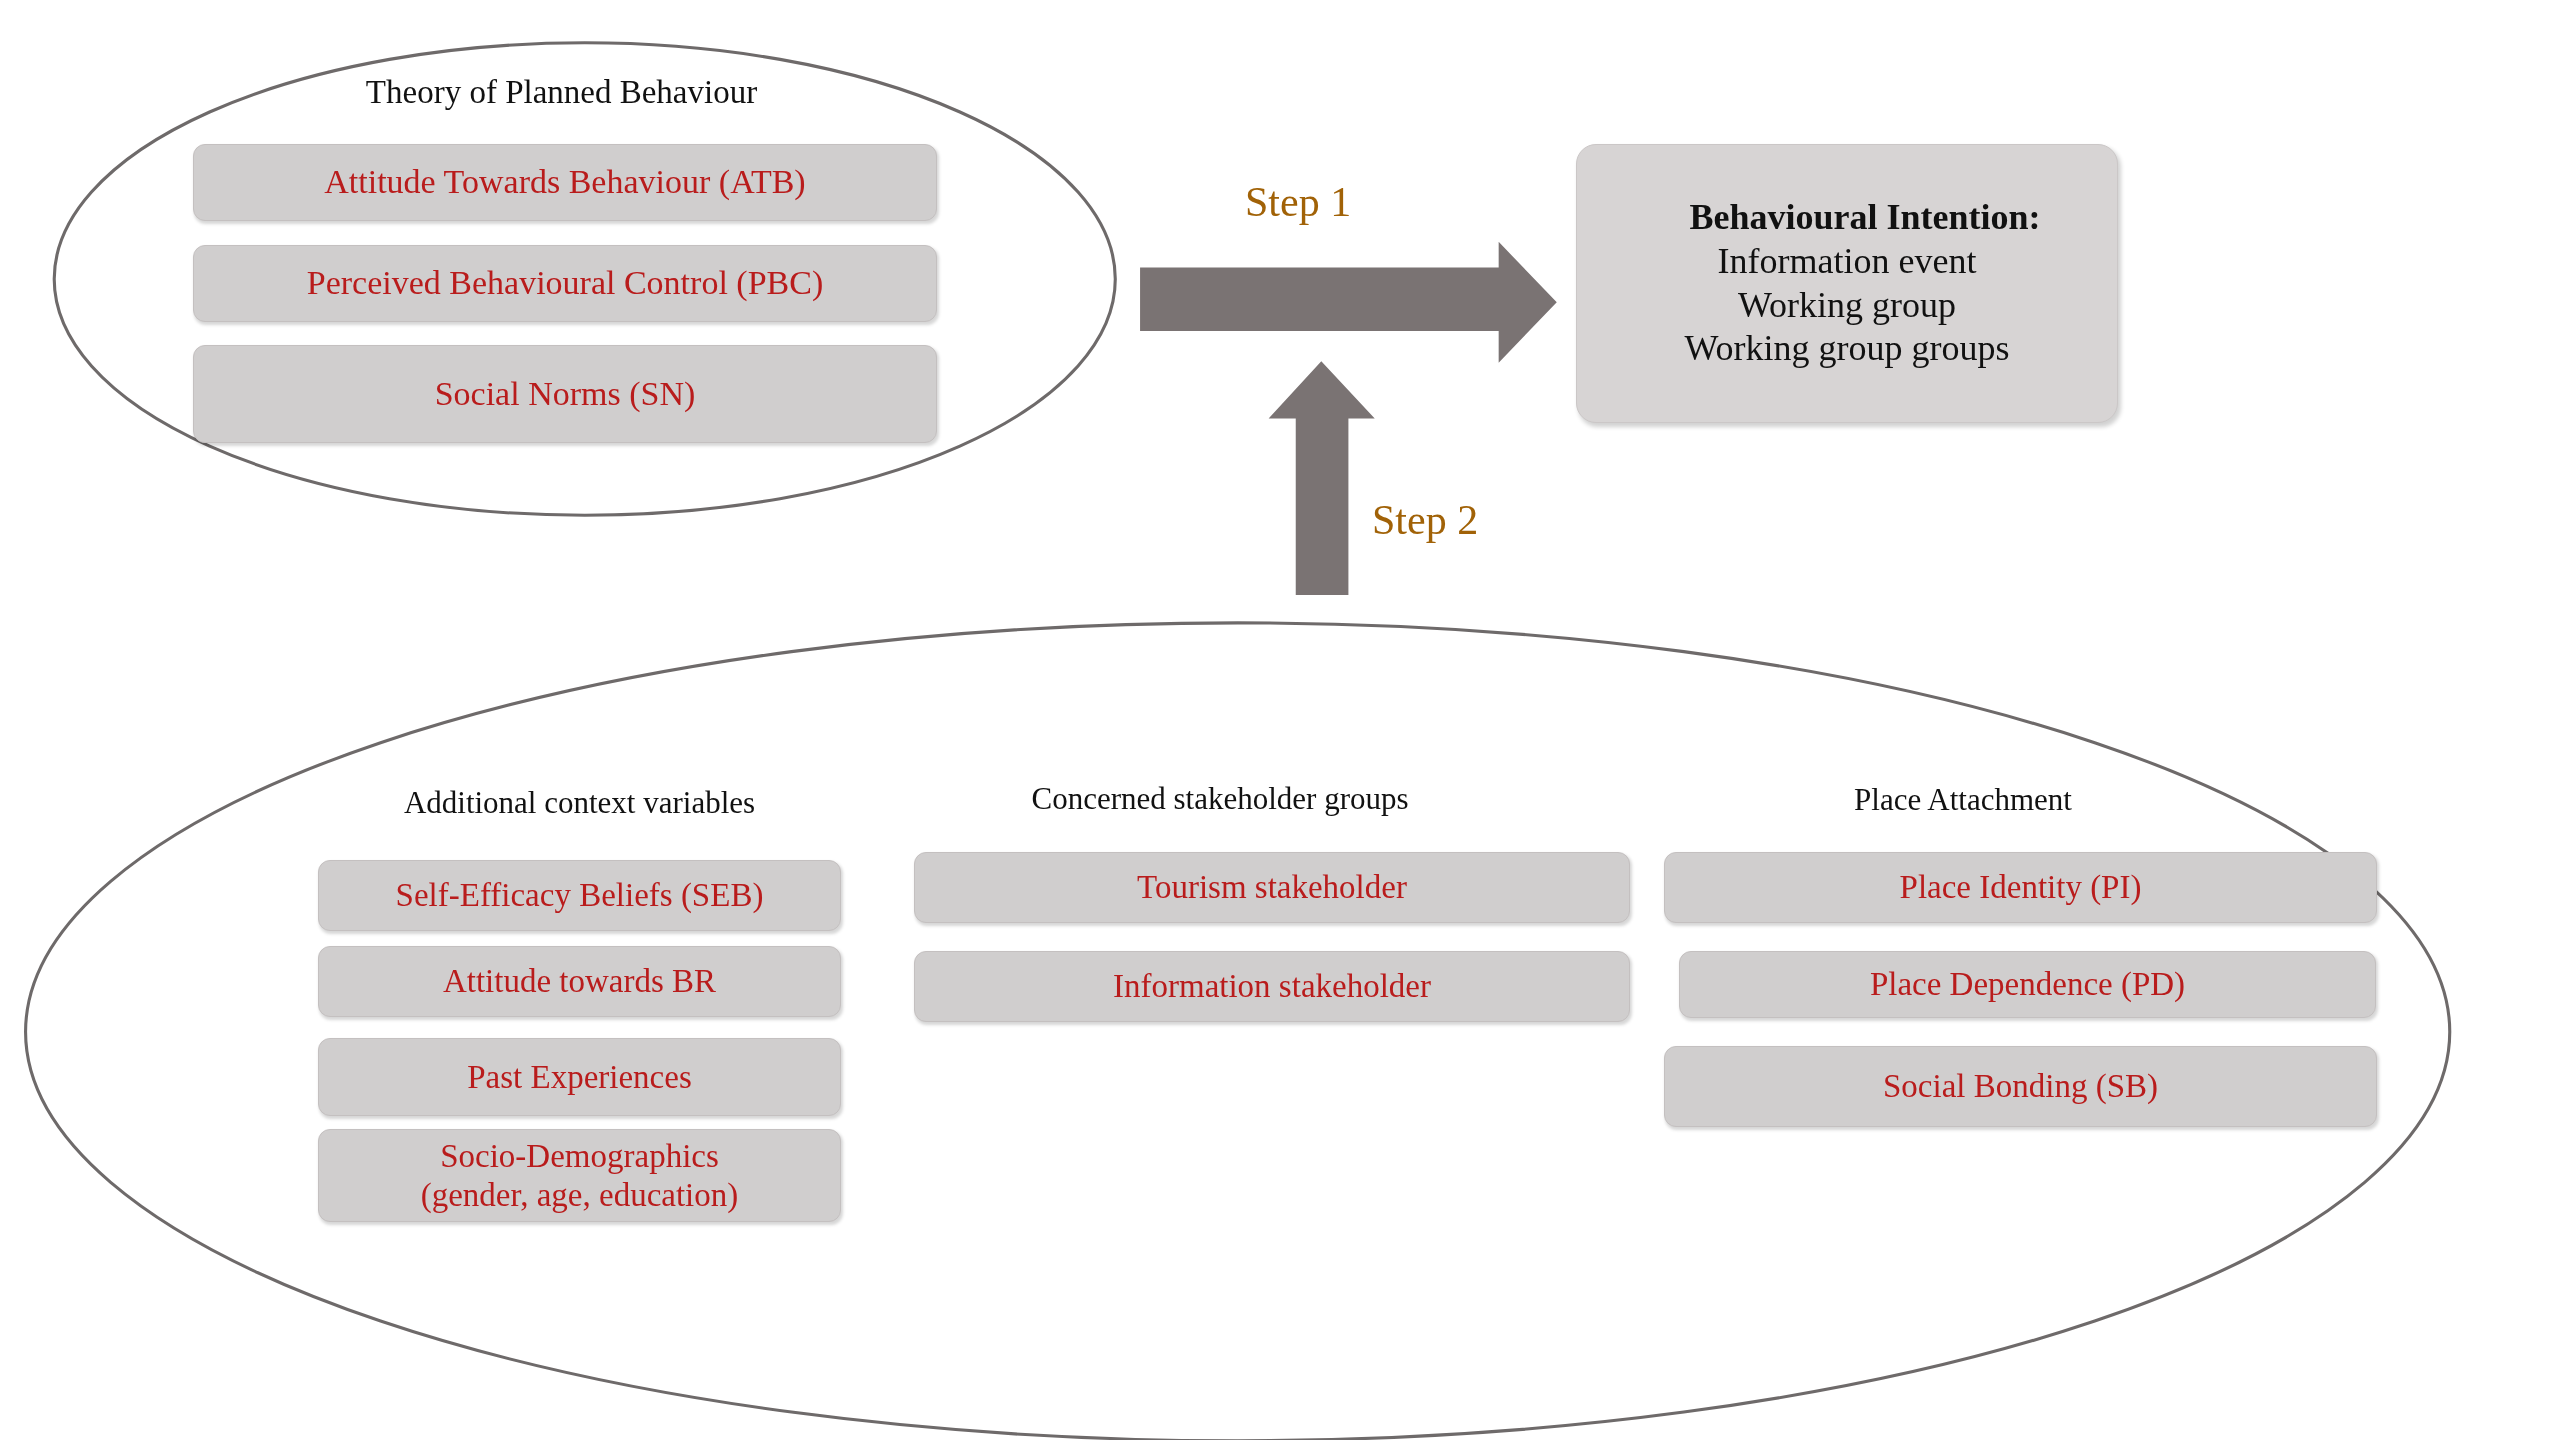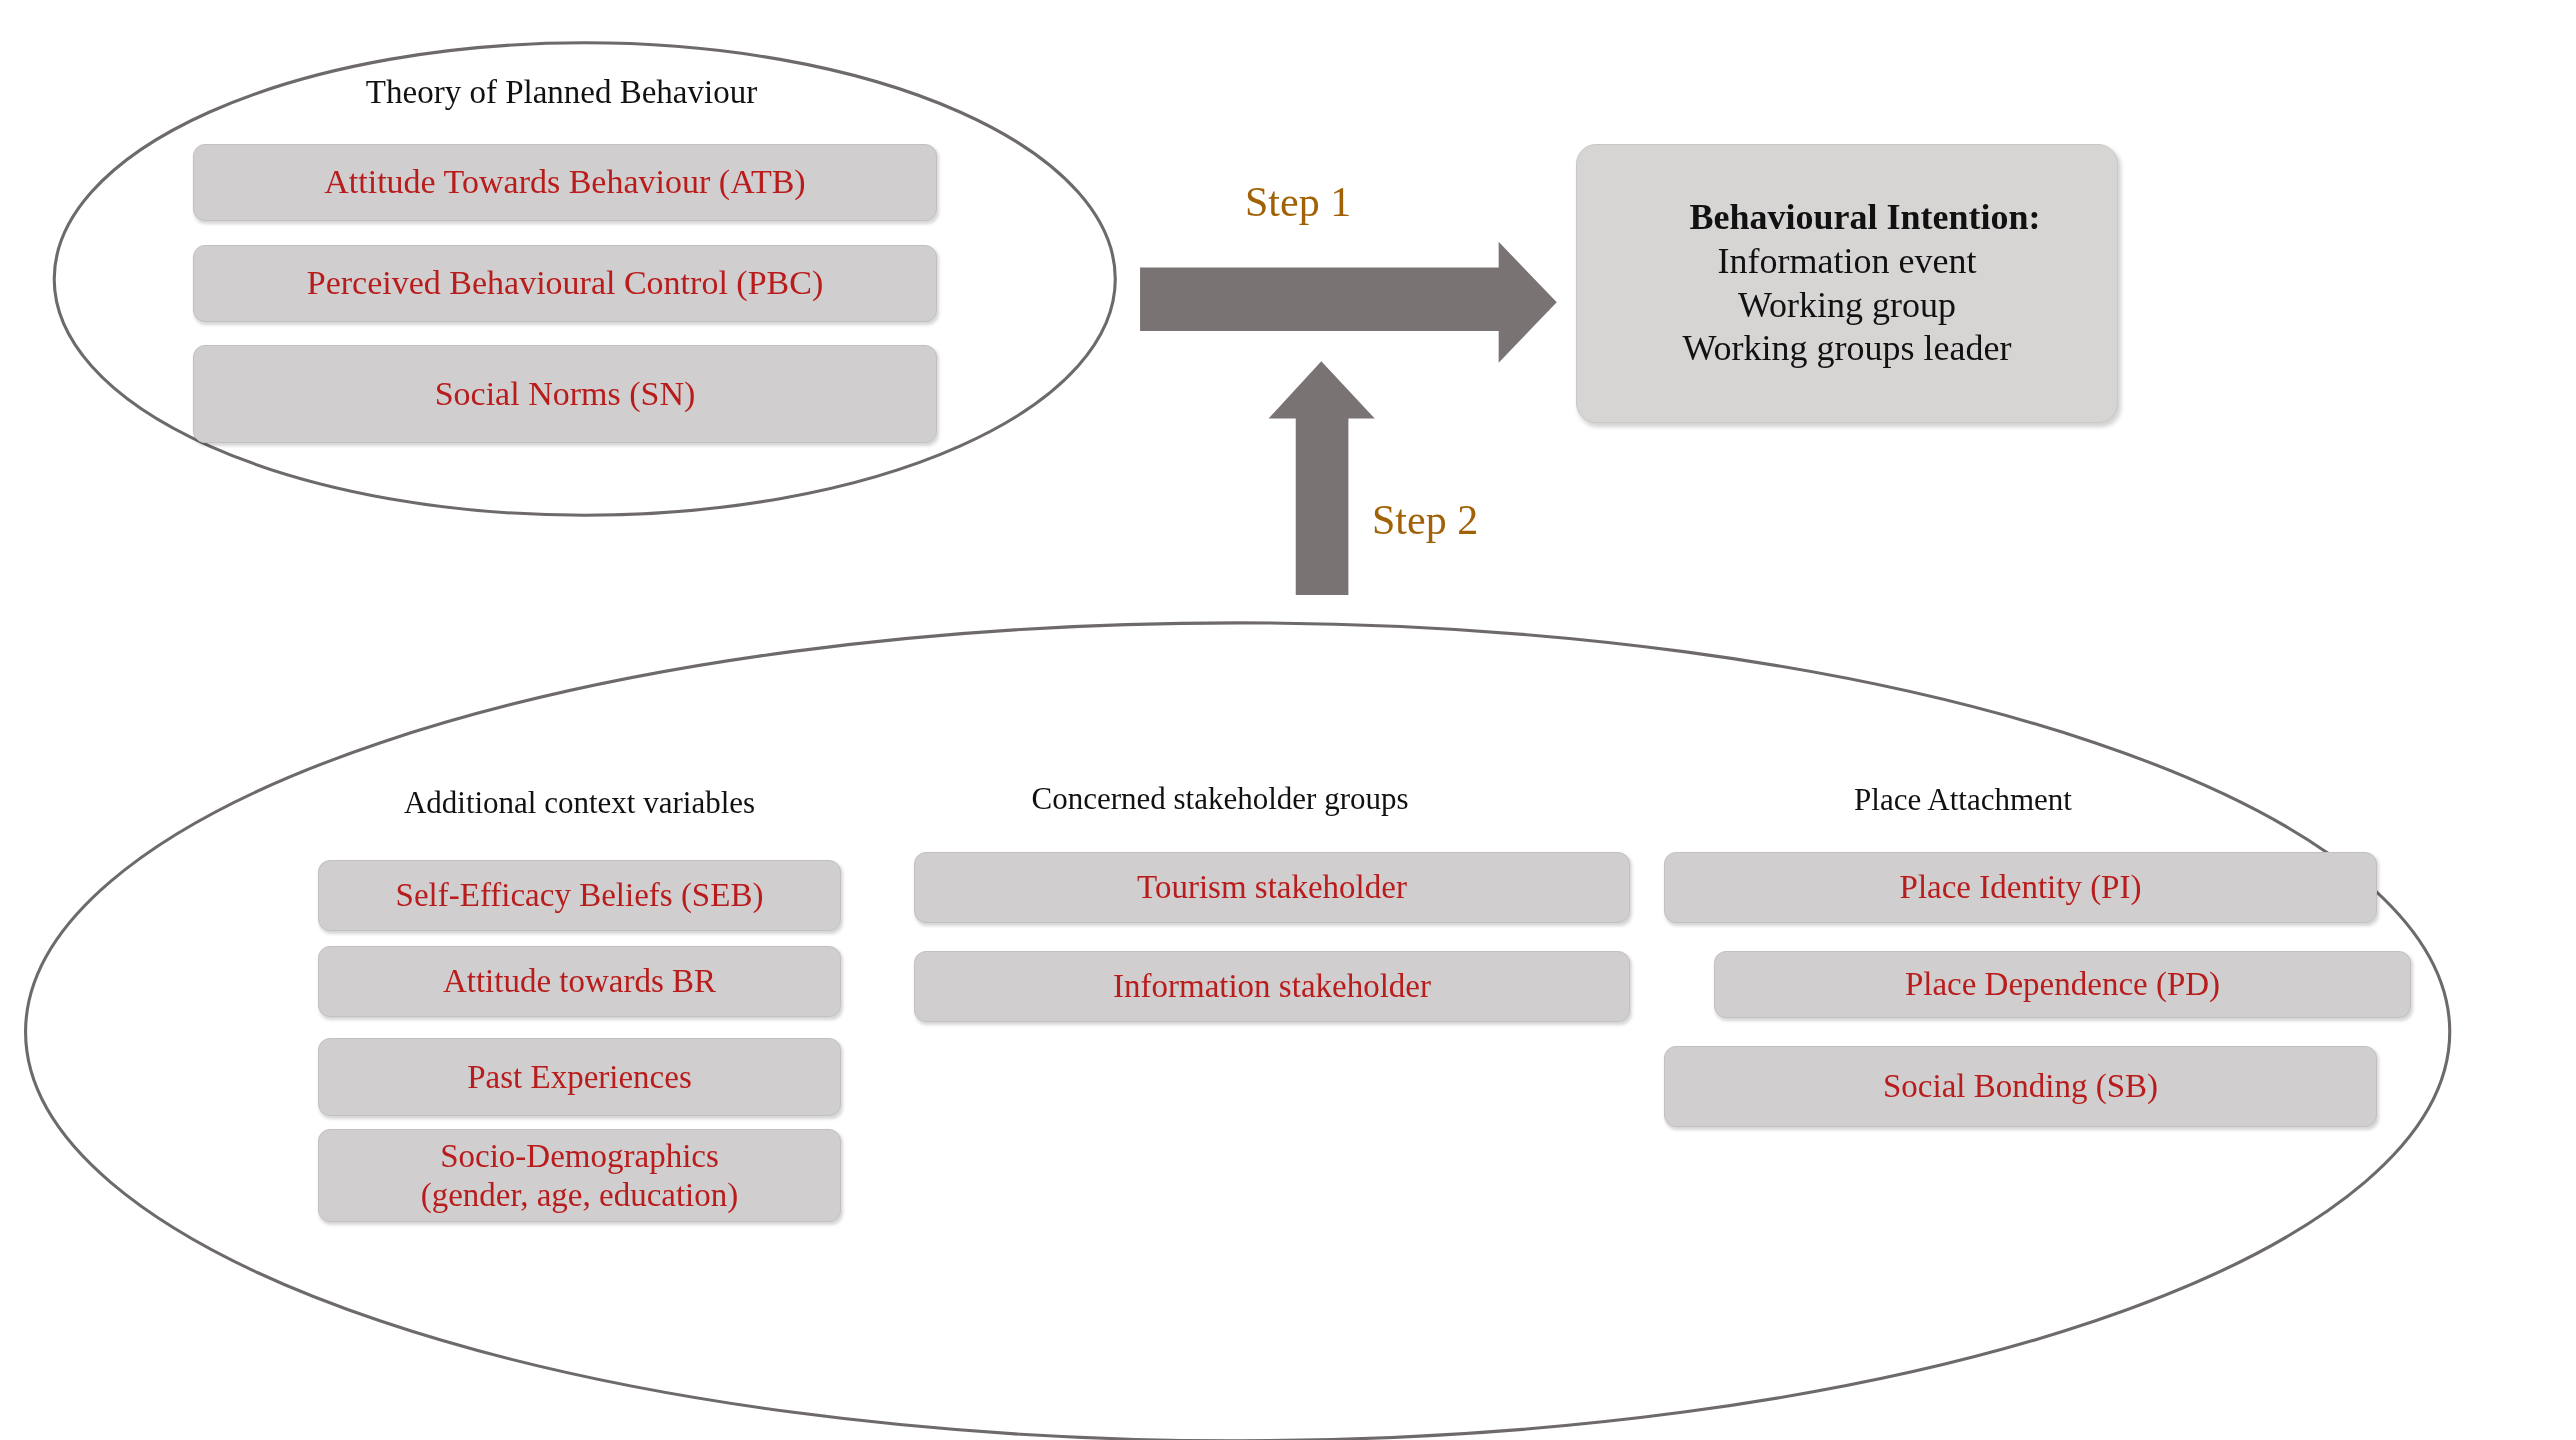--- a/index.html
+++ b/index.html
@@ -113,21 +113,21 @@
     <div class="node-box" style="left:193px; top:345px; width:744px; height:98px; font-size:34px;">Social Norms (SN)</div>
 
     <div class="step-label" style="left:1245px; top:178px; font-size:42px;">Step 1</div>
 
     <div class="step-label" style="left:1372px; top:496px; font-size:42px;">Step 2</div>
 
     <div class="bi-box" style="left:1576px; top:144px; width:542px; height:279px;">
       <div class="bi-head" style="font-size:36px;">Behavioural Intention:</div>
       <div class="bi-line" style="font-size:36px;">Information event</div>
       <div class="bi-line" style="font-size:36px;">Working group</div>
-      <div class="bi-line" style="font-size:36px;">Working groups leader</div>
+      <div class="bi-line" style="font-size:36px;">Working group groups</div>
     </div>
 
     <div class="group-title" style="left:318px; top:785px; width:523px; font-size:31px;">Additional context variables</div>
 
     <div class="node-box" style="left:318px; top:860px; width:523px; height:71px; font-size:33px;">Self-Efficacy Beliefs (SEB)</div>
 
     <div class="node-box" style="left:318px; top:946px; width:523px; height:71px; font-size:33px;">Attitude  towards BR</div>
 
     <div class="node-box" style="left:318px; top:1038px; width:523px; height:78px; font-size:33px;">Past Experiences</div>
 
@@ -137,19 +137,19 @@
     <div class="group-title" style="left:914px; top:781px; width:612px; font-size:31px;">Concerned stakeholder groups</div>
 
     <div class="node-box" style="left:914px; top:852px; width:716px; height:71px; font-size:33px;">Tourism stakeholder</div>
 
     <div class="node-box" style="left:914px; top:951px; width:716px; height:71px; font-size:33px;">Information stakeholder</div>
 
     <div class="group-title" style="left:1657px; top:782px; width:612px; font-size:31px;">Place Attachment</div>
 
     <div class="node-box" style="left:1664px; top:852px; width:713px; height:71px; font-size:33px;">Place Identity (PI)</div>
 
-    <div class="node-box" style="left:1679px; top:951px; width:697px; height:67px; font-size:33px;margin-left:35px;">Place Dependence  (PD)</div>
+    <div class="node-box" style="left:1679px; top:951px; width:697px; height:67px; font-size:33px;">Place Dependence  (PD)</div>
 
     <div class="node-box" style="left:1664px; top:1046px; width:713px; height:81px; font-size:33px;">Social Bonding (SB)</div>
 
   </div>
 </div>
 
 
 </body></html>

